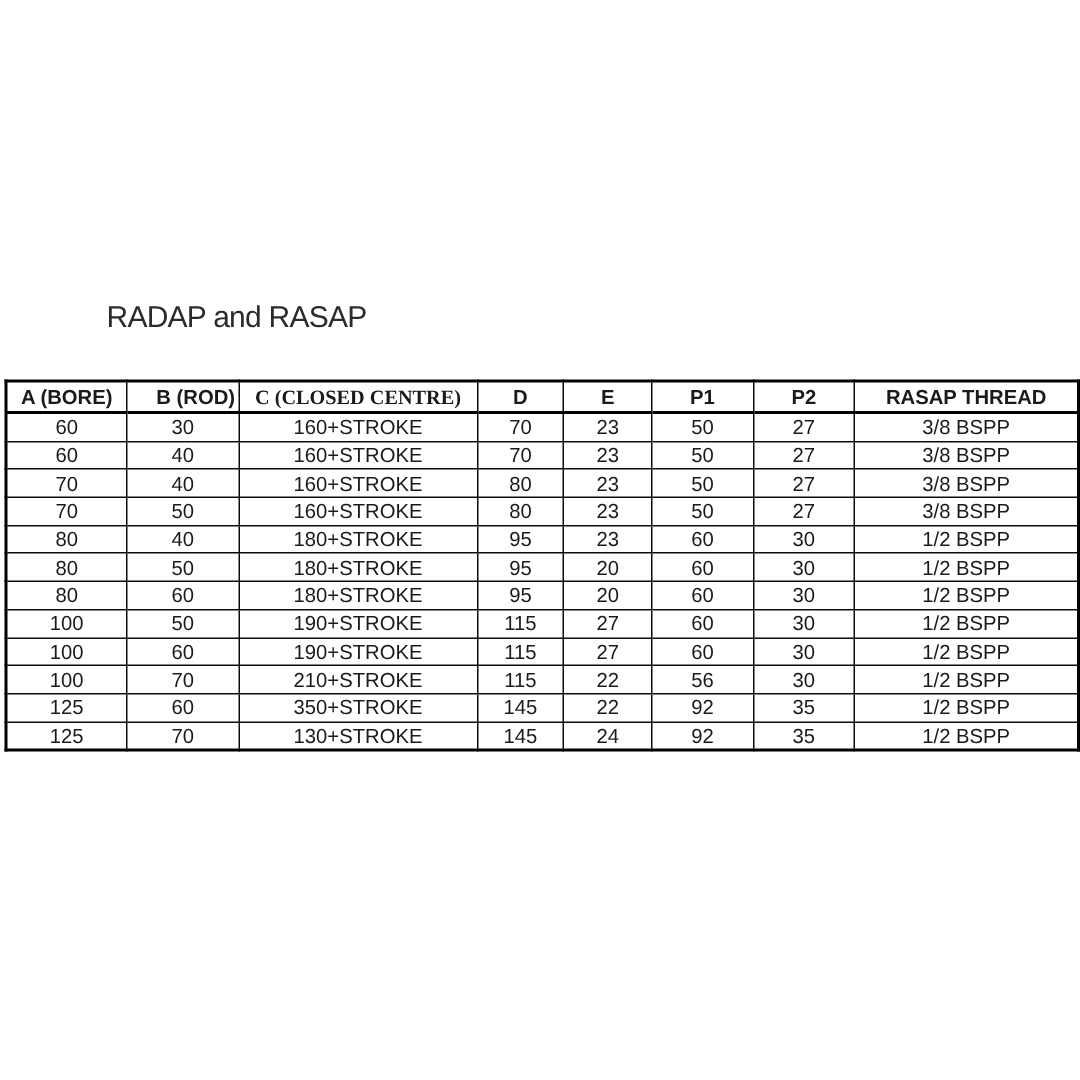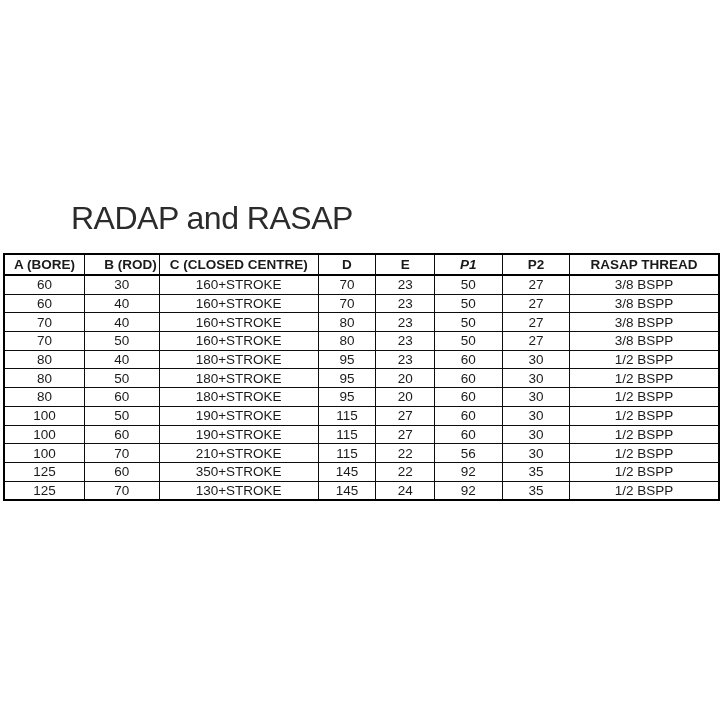--- a/index.html
+++ b/index.html
@@ -13,21 +13,21 @@
     height: 720px;
     background: #ffffff;
     font-family: "Liberation Sans", sans-serif;
     overflow: hidden;
   }
   .title {
     position: absolute;
     left: 71px;
     top: 201px;
     margin: 0;
-    font-size: 32px;
+    font-size: 20px;
     font-weight: 400;
     letter-spacing: -0.5px;
     line-height: 1.1;
     color: #2b2b2b;
   }
   table.spec-table {
     position: absolute;
     left: 3px;
     top: 253px;
     border-collapse: collapse;
@@ -60,24 +60,24 @@
 <body>
 
 <div class="page">
   <h1 class="title">RADAP and RASAP</h1>
 
   <table class="spec-table">
     <thead>
       <tr id="head-row">
           <th style="width: 75px;">A (BORE)</th>
           <th style="width: 70px; text-align: right;">B (ROD)</th>
-          <th style="width: 154px;">C (CLOSED CENTRE)</th>
+          <th style="width: 154px; font-family: Liberation Serif, serif;">C (CLOSED CENTRE)</th>
           <th style="width: 53px;">D</th>
           <th style="width: 54px;">E</th>
-          <th style="width: 63px; font-style: italic;">P1</th>
+          <th style="width: 63px;">P1</th>
           <th style="width: 63px;">P2</th>
           <th style="width: 144px;">RASAP THREAD</th>
         </tr>
     </thead>
     <tbody id="body-rows">
         <tr>
           <td>60</td>
           <td>30</td>
           <td>160+STROKE</td>
           <td>70</td>

